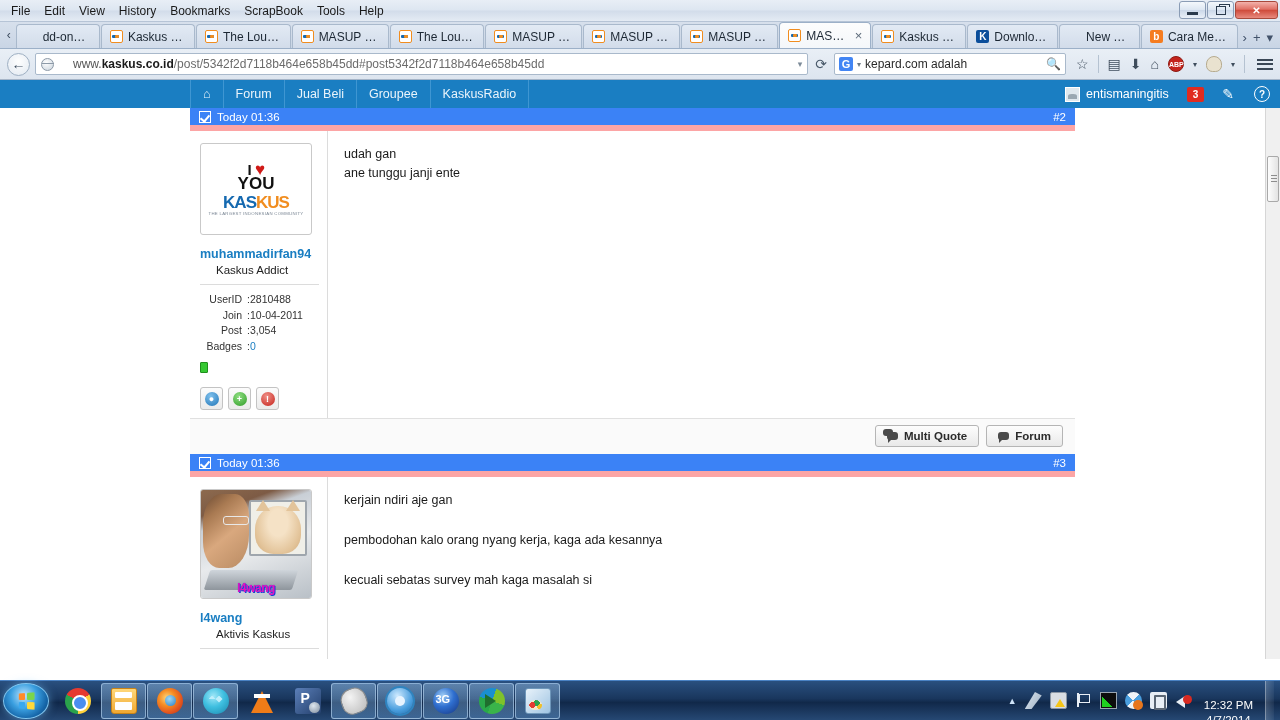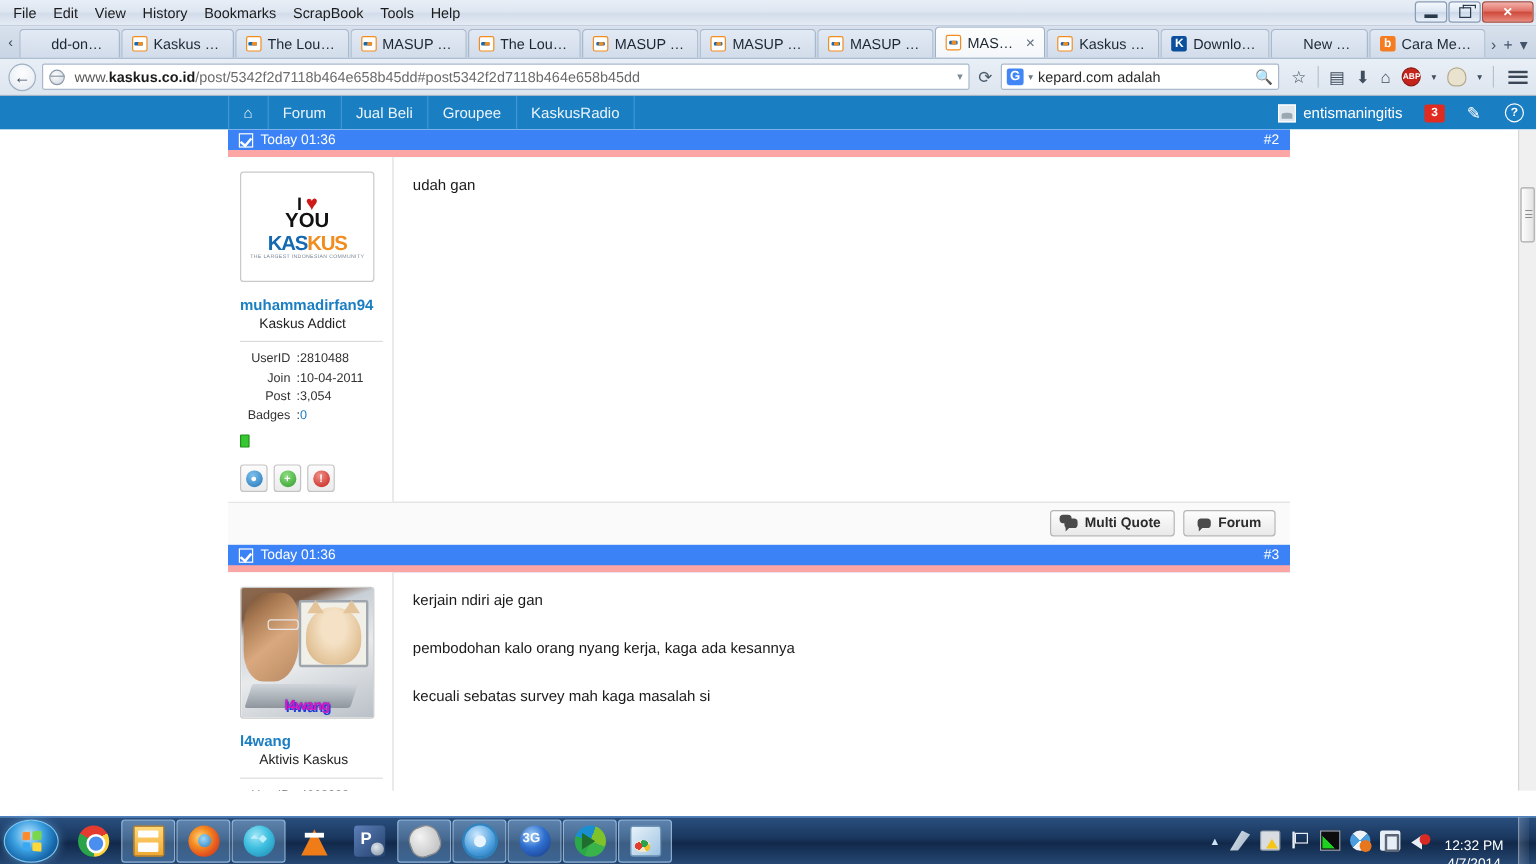--- a/index.html
+++ b/index.html
@@ -103,21 +103,21 @@
     border-bottom:1px solid #a6b5c8;
   }
   .backbtn {
     width:23px; height:23px; border-radius:50%;
     background: radial-gradient(circle at 50% 35%, #fefefe, #e2e9f1);
     border:1px solid #9fb0c3; display:flex;align-items:center;justify-content:center;
     color:#3e4d5e; font-size:14px;
   }
   .urlbox {
     flex:1; height:22px; background:#fff; border:1px solid #a9b9cb; border-radius:2px;
-    display:flex; align-items:center; gap:8px; padding: 0 5px;
+    display:flex; align-items:center; gap:19px; padding: 0 5px;
     font-size:12px; color:#6b6b6b; overflow:hidden;
   }
   .globe {
     width:13px;height:13px;border-radius:50%;border:1.5px solid #8d9aa8;flex:0 0 13px;
     background: radial-gradient(circle at 40% 35%, #fff, #c9d3dc);
     position:relative;
   }
   .globe::after{content:"";position:absolute;left:-0.5px;top:4.5px;width:12px;height:1px;background:#8d9aa8;}
   .urltext { white-space:nowrap; overflow:hidden; }
   .urltext b { color:#1a1a1a; font-weight:bold; }
@@ -606,20 +606,21 @@
                 <div class="ua">
                     <span class="circ green">+</span>
                   </div>
                 <div class="ua">
                     <span class="circ red">!</span>
                   </div>
               </div>
             </div>
             <div class="postcontent">
               <p>udah gan</p>
+              <p>ane tunggu janji ente</p>
             </div>
           </div>
           <div class="post-footer">
             <div class="qbtn">
                 <span class="bubble dbl"></span>
                 <span>Multi Quote</span>
               </div>
             <div class="qbtn">
                 <span class="bubble"></span>
                 <span>Forum</span>

